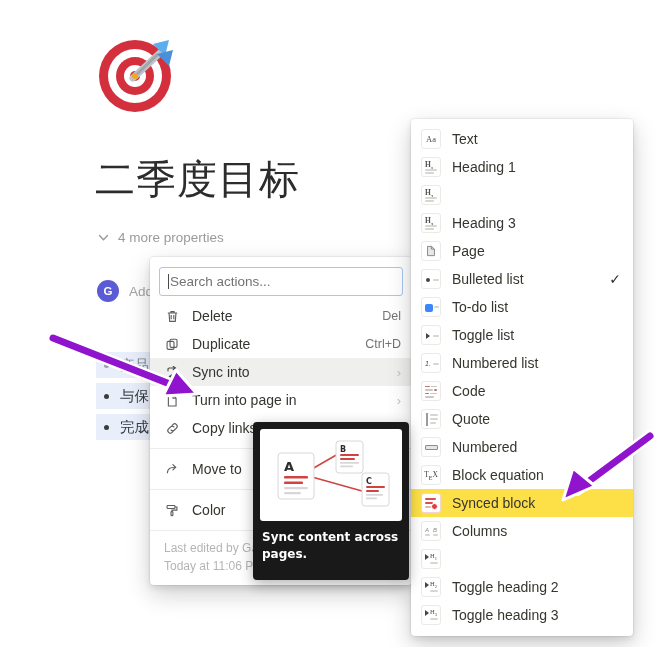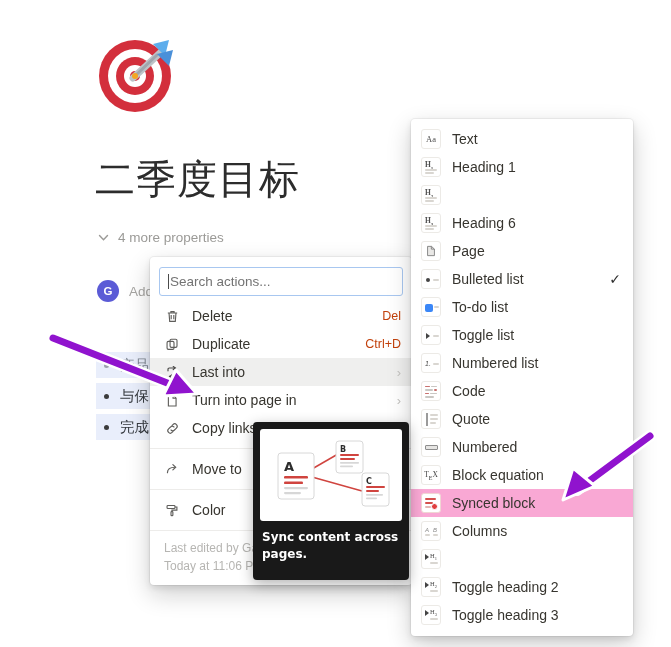--- a/index.html
+++ b/index.html
@@ -87,21 +87,21 @@
     font-size: 14px; color: #37352f;
     cursor: pointer;
   }
   .menu-item.hover { background: #efefee; }
   .menu-item .mi-ico {
     width: 17px; height: 17px; flex: 0 0 auto;
     margin-right: 11px;
     display: flex; align-items: center; justify-content: center;
   }
   .menu-item .mi-label { flex: 1 1 auto; white-space: nowrap; }
-  .menu-item .mi-right { font-size: 12.5px; color: #c2410c; margin-left: auto; }
+  .menu-item .mi-right { font-size: 12.5px; color: #737373; margin-left: auto; }
   .menu-item .mi-chev { color: #c4c3c0; font-size: 13px; margin-left: auto; }
   .divider { height: 1px; background: #edecea; margin: 6px 0; }
   .meta-line {
     padding: 0 14px; font-size: 12px; color: #b6b5b2;
     line-height: 18px; white-space: nowrap; overflow: hidden;
   }
   .meta-block { padding-top: 2px; padding-bottom: 4px; }
 
   
   .submenu {
@@ -112,21 +112,21 @@
     box-shadow: 0 0 0 1px rgba(15,15,15,0.05), 0 3px 6px rgba(15,15,15,0.10), 0 9px 24px rgba(15,15,15,0.20);
     padding: 6px 0 7px 0;
     z-index: 25;
   }
   .sub-item {
     display: flex; align-items: center;
     height: 28px; padding: 0 10px 0 10px;
     font-size: 14px; color: #37352f;
     cursor: pointer;
   }
-  .sub-item.hover { background: #f9a8d4; justify-content: center; }
+  .sub-item.hover { background: #fde047; justify-content: center; }
   .sub-ico {
     width: 20px; height: 20px; flex: 0 0 auto; margin-right: 11px;
     border: 1px solid #eceae6; border-radius: 3px;
     background: #fff;
     display: flex; align-items: center; justify-content: center;
     font-size: 8px; color: #585858; overflow: hidden;
     position: relative;
   }
   .sub-label { flex: 1 1 auto; white-space: nowrap; }
   .sub-check { font-size: 14px; color: #2e2e2e; margin-left: auto; padding-right: 2px; }
@@ -252,21 +252,21 @@
 
     <div class="menu-item hover">
       <span class="mi-ico">
         <svg viewBox="0 0 16 16" width="15" height="15" fill="none" stroke="#4a4947" stroke-width="1.25" stroke-linecap="round">
           <path d="M3.2 6.2V4.6a1.4 1.4 0 0 1 1.4-1.4h6.2"></path>
             <path d="M8.8 1.6l2.3 1.6-2.3 1.7"></path>
           <path d="M12.5 9.2v1.6a1.4 1.4 0 0 1-1.4 1.4H4.9"></path>
             <path d="M7.2 14.0L4.9 12.2l2.3-1.6"></path>
         </svg>
       </span>
-      <span class="mi-label">Last into</span>
+      <span class="mi-label">Sync into</span>
       <span class="mi-chev">›</span>
     </div>
 
     <div class="menu-item">
       <span class="mi-ico">
         <svg viewBox="0 0 16 16" width="15" height="15" fill="none" stroke="#5f5e5b" stroke-width="1.2">
           <path d="M3.6 2.2h5l3.2 3.3v8.3h-8.2z"></path>
             <path d="M8.6 2.2v3.4h3.2"></path>
         </svg>
       </span>
@@ -342,21 +342,21 @@
           <i class="gl" style="left:3px;top:14px;width:9px;"></i>
       </span>
     </div>
 
     <div class="sub-item">
       <span class="sub-ico">
         <span class="ico-h">H<sub style="font-size:5px">3</sub></span>
         <i class="gl" style="left:3px;top:11px;width:12px;"></i>
           <i class="gl" style="left:3px;top:14px;width:9px;"></i>
       </span>
-      <span class="sub-label">Heading 6</span>
+      <span class="sub-label">Heading 3</span>
     </div>
 
     <div class="sub-item">
       <span class="sub-ico">
         <svg viewBox="0 0 14 14" width="12" height="12" fill="none" stroke="#7a7a7a" stroke-width="1">
           <path d="M3 1.6h4.6L11 4.8v7.6H3z" fill="#e9e8e6"></path>
             <path d="M7.4 1.6v3.2H11"></path>
         </svg>
       </span>
       <span class="sub-label">Page</span>

